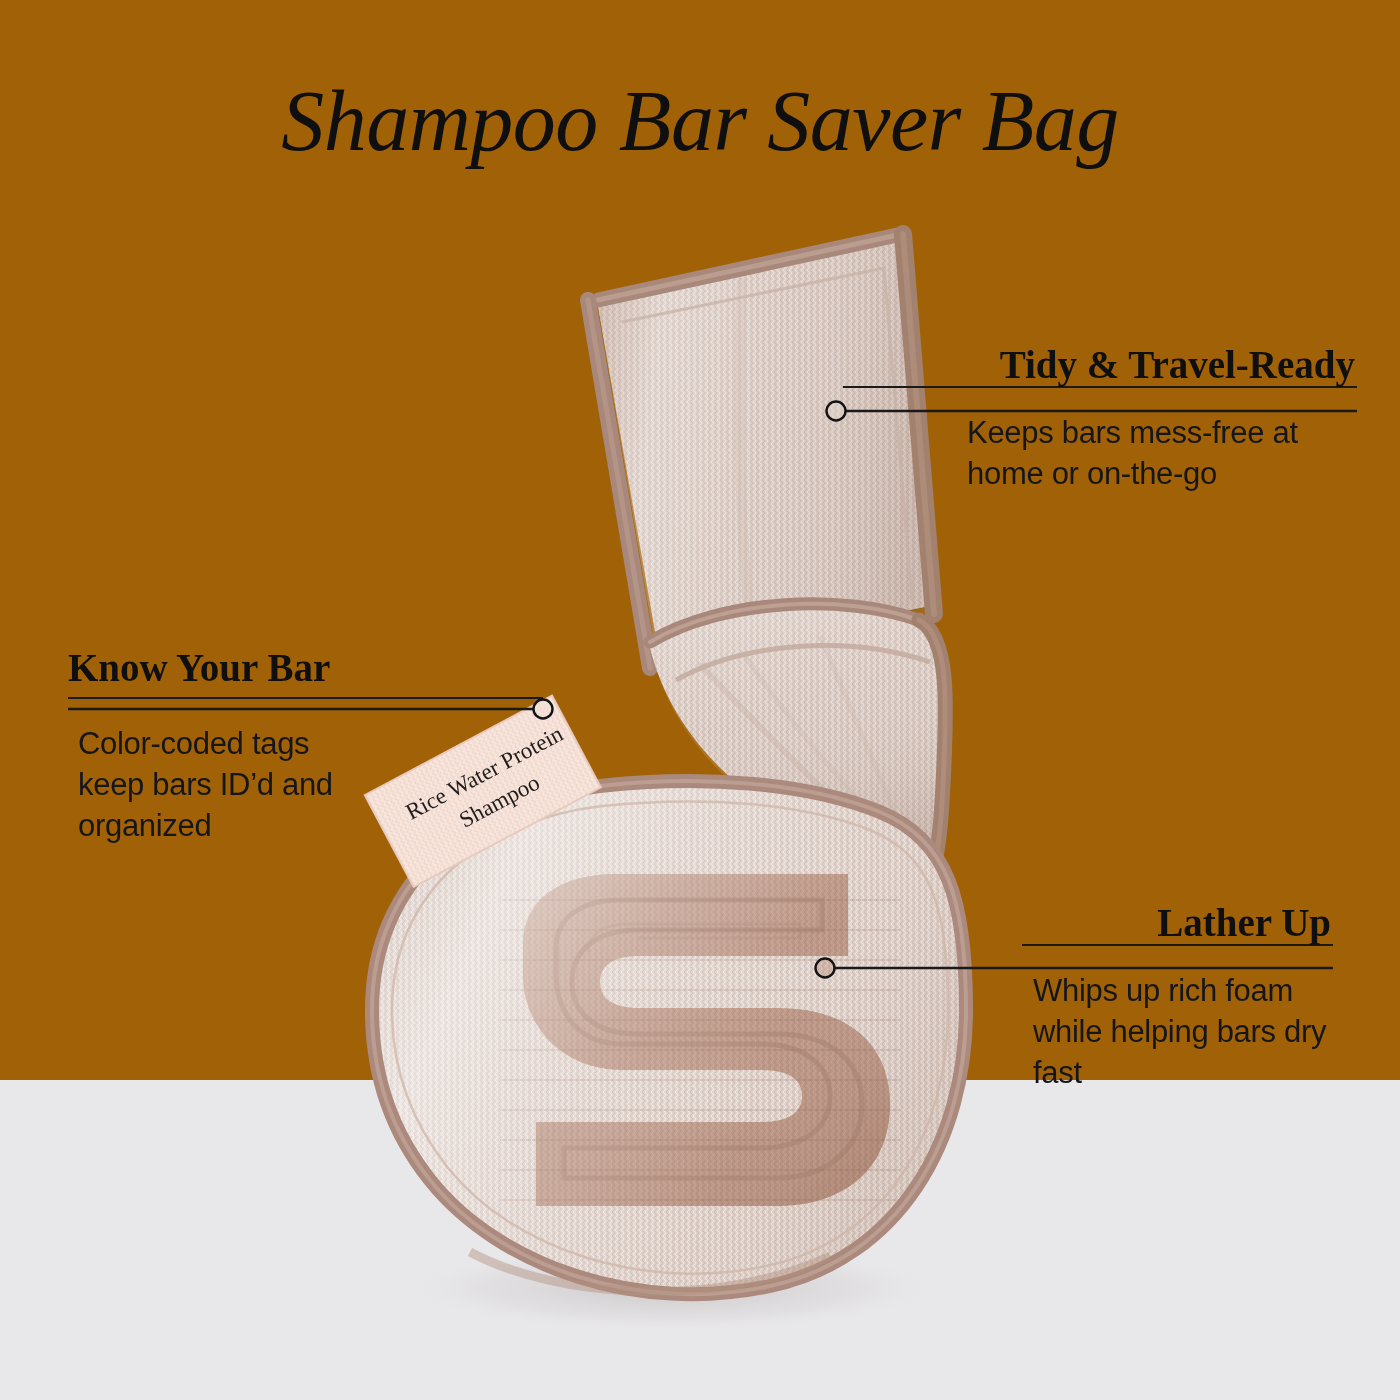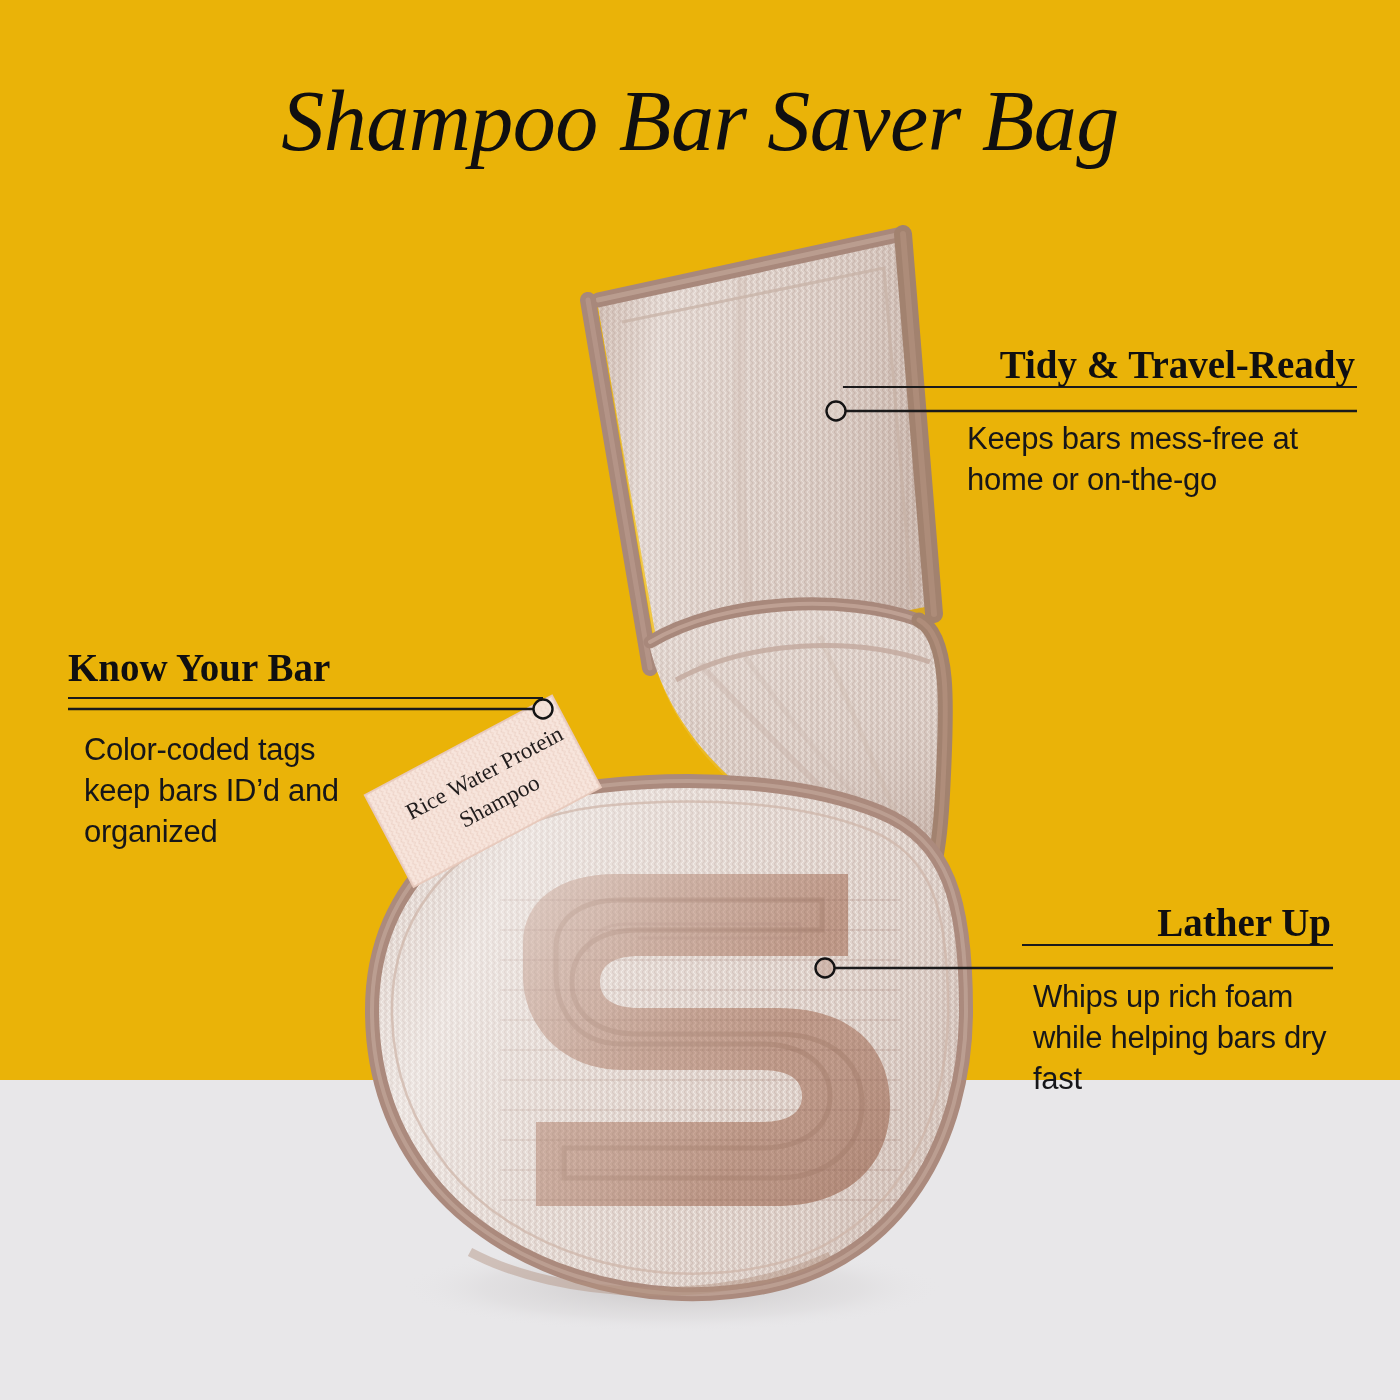--- a/index.html
+++ b/index.html
@@ -10,21 +10,21 @@
     width: 1400px;
     height: 1400px;
     background: #e8e7e9;
     font-family: "Liberation Sans", sans-serif;
     overflow: hidden;
   }
   #stage {
     position: relative;
     width: 1400px;
     height: 1080px;
-    background: #eab308;
+    background: #a16207;
   }
 
   
   #page-title {
     position: absolute;
     left: 0;
     top: 78px;
     width: 1400px;
     text-align: center;
     font-family: "Liberation Serif", "DejaVu Serif", serif;
@@ -63,21 +63,21 @@
     height: 0;
     border-top: 2px solid #1b1a1b;
     margin: 0;
   }
   .callout-body {
     font-family: "Liberation Sans", sans-serif;
     font-weight: 400;
     font-size: 31px;
     line-height: 1.33;
     color: #16161a;
-    margin: 16px;
+    margin: 10px;
     letter-spacing: -0.3px;
   }
 
   
   .callout.right .callout-heading {
     text-align: right;
     padding-right: 2px;
   }
   .callout.right .callout-body {
     padding-top: 14px;

